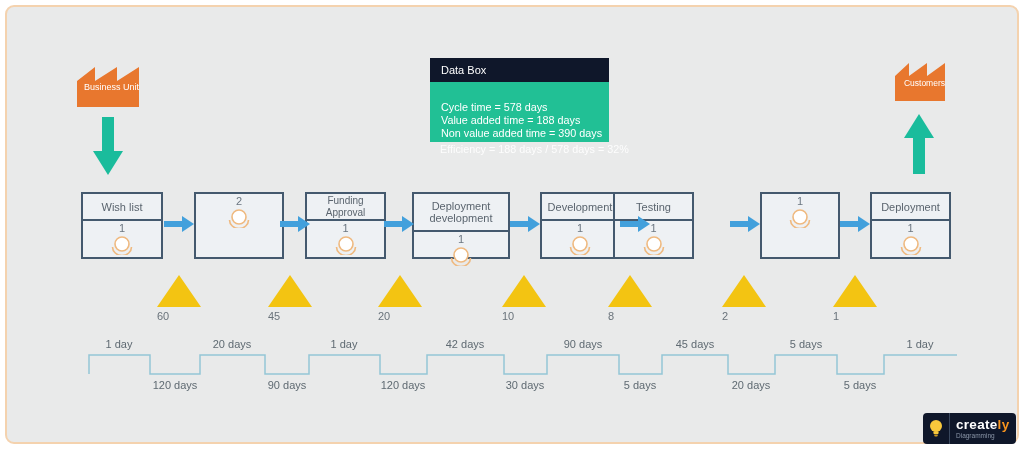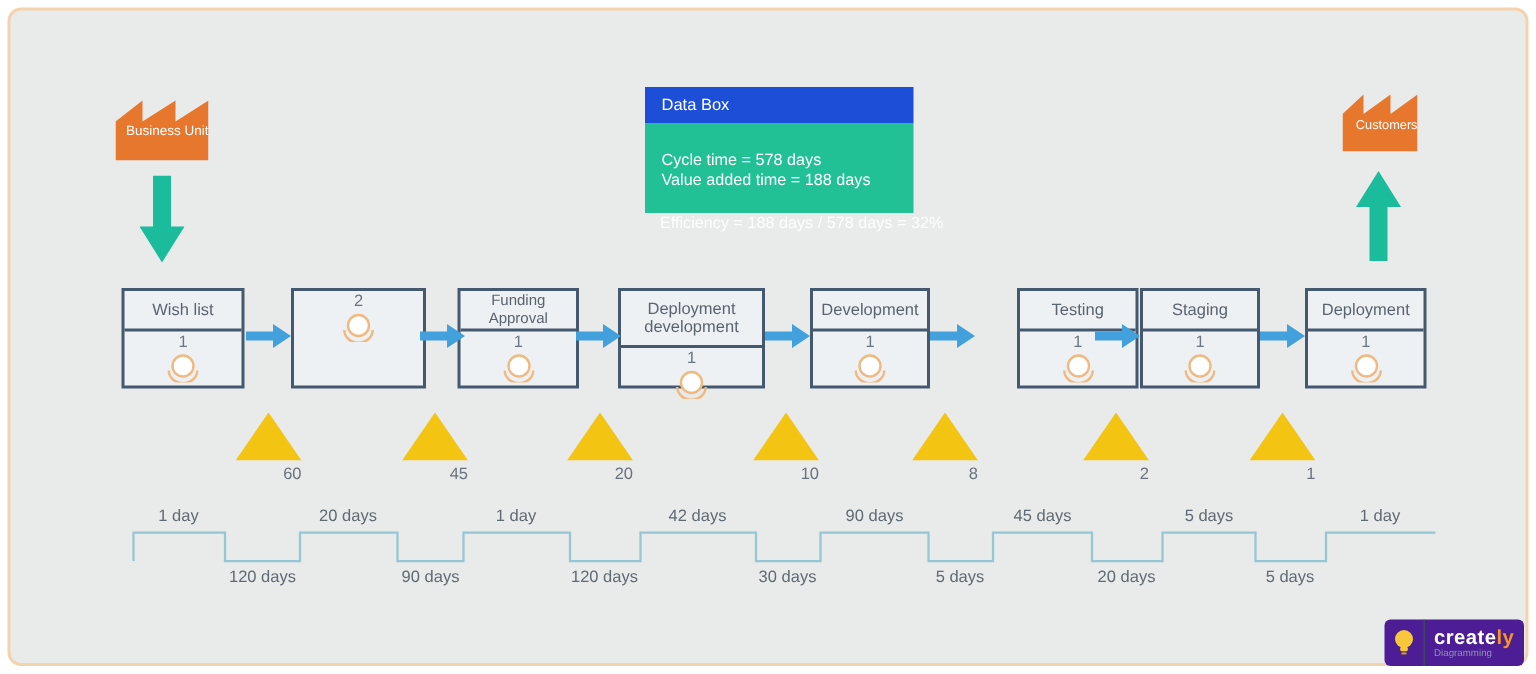--- a/index.html
+++ b/index.html
@@ -10,21 +10,21 @@
   .layer{position:absolute;left:0;top:0;width:1024px;height:449px;pointer-events:none;}
 
   
   .factory{position:absolute;}
   .factory svg{display:block;}
   .factory .flabel{position:absolute;left:0;right:0;top:22px;text-align:right;
                    color:#ffffff;font-size:9px;}
 
   
   .databox{position:absolute;left:423px;top:51px;width:179px;height:84px;}
-  .databox-header{height:24px;background:#1d4ed8;color:#ffffff;font-size:11px;
+  .databox-header{height:24px;background:#0f172a;color:#ffffff;font-size:11px;
                   display:flex;align-items:center;padding-left:11px;}
   .databox-body{height:60px;background:#21c095;color:#ffffff;font-size:10.8px;
                 line-height:12.8px;padding:19px 0 0 11px;box-sizing:border-box;}
   .databox-eff{position:absolute;left:433px;top:136px;font-size:10.8px;
                color:rgba(255,255,255,0.9);white-space:nowrap;}
 
   
   .pbox{position:absolute;top:185px;height:67px;background:#eef1f4;
         border:2px solid #44596e;box-sizing:border-box;display:flex;flex-direction:column;}
   .pbox-title{border-bottom:2px solid #44596e;display:flex;align-items:center;justify-content:center;
@@ -32,29 +32,29 @@
   .pbox.tall .pbox-title{height:36px;}
   .pbox-body{flex:1;display:flex;flex-direction:column;align-items:center;justify-content:flex-start;}
   .pbox-num{font-size:11px;color:#6b7680;line-height:13px;margin-top:1px;}
   .op-icon{display:block;margin-top:0px;}
 
   
   .push-arrow{position:absolute;top:209px;width:30px;height:16px;}
 
   
   .tri{position:absolute;top:268px;width:44px;height:32px;}
-  .tri-label{position:absolute;top:303px;font-size:11px;color:#6a737b;width:44px;text-align:right;}
+  .tri-label{position:absolute;top:303px;font-size:11px;color:#6a737b;width:44px;text-align:left;}
 
   
   .tl-label{position:absolute;font-size:11px;color:#5f6a72;transform:translateX(-50%);white-space:nowrap;}
   .tl-top{top:331px;}
   .tl-bottom{top:372px;}
 
   
-  .badge{position:absolute;left:916px;top:406px;width:93px;height:31px;background:#4c1d95;
+  .badge{position:absolute;left:916px;top:406px;width:93px;height:31px;background:#0f172a;
          border-radius:4px;display:flex;align-items:stretch;overflow:hidden;cursor:pointer;}
   .badge-bulb{width:26px;display:flex;align-items:center;justify-content:center;
               border-right:1px solid #3a485e;}
   .badge-text{flex:1;display:flex;flex-direction:column;justify-content:center;padding-left:6px;}
   .badge-name{font-size:13.5px;font-weight:bold;color:#ffffff;line-height:13px;letter-spacing:0.3px;}
   .badge-name .accent{color:#f7941e;}
   .badge-sub{font-size:6.5px;color:#8b96a8;line-height:7px;margin-top:1px;}
 </style>
 </head>
 <body>
@@ -81,20 +81,21 @@
     </svg>
     <svg class="abs" style="left:897px;top:107px" width="30" height="60" viewBox="0 0 30 60">
       <polygon points="15,0 30,24 21,24 21,60 9,60 9,24 0,24" fill="#1ABC9C"></polygon>
     </svg>
 
     <div class="databox">
       <div class="databox-header">Data Box</div>
       <div class="databox-body">
         <div>Cycle time = 578 days</div>
         <div>Value added time = 188 days</div>
+        <div>Non value added time =  390 days</div>
       </div>
     </div>
     <div class="databox-eff">Efficiency = 188 days / 578 days = 32%</div>
 
     <div class="pbox" style="left:74px;width:82px">
       <div class="pbox-title">Wish list</div>
       <div class="pbox-body">
         <div class="pbox-num">1</div>
         <svg class="op-icon" width="26" height="20" viewBox="0 0 26 20">
           <path d="M3.5 12 A 9.5 8.5 0 0 0 22.5 12" fill="none" stroke="#efb97f" stroke-width="1.6"></path>
@@ -139,33 +140,32 @@
       <div class="pbox-title">Development</div>
       <div class="pbox-body">
         <div class="pbox-num">1</div>
         <svg class="op-icon" width="26" height="20" viewBox="0 0 26 20">
           <path d="M3.5 12 A 9.5 8.5 0 0 0 22.5 12" fill="none" stroke="#efb97f" stroke-width="1.6"></path>
           <circle cx="13" cy="9" r="7" fill="#ffffff" stroke="#efb97f" stroke-width="1.6"></circle>
         </svg>
       </div>
     </div>
 
-    <div class="pbox" style="left:671px;width:81px">
+    <div class="pbox" style="left:606px;width:81px">
       <div class="pbox-title">Testing</div>
       <div class="pbox-body">
         <div class="pbox-num">1</div>
         <svg class="op-icon" width="26" height="20" viewBox="0 0 26 20">
           <path d="M3.5 12 A 9.5 8.5 0 0 0 22.5 12" fill="none" stroke="#efb97f" stroke-width="1.6"></path>
           <circle cx="13" cy="9" r="7" fill="#ffffff" stroke="#efb97f" stroke-width="1.6"></circle>
         </svg>
       </div>
     </div>
 
     <div class="pbox" style="left:753px;width:80px">
-      <div class="pbox-title">Staging</div>
       <div class="pbox-body">
         <div class="pbox-num">1</div>
         <svg class="op-icon" width="26" height="20" viewBox="0 0 26 20">
           <path d="M3.5 12 A 9.5 8.5 0 0 0 22.5 12" fill="none" stroke="#efb97f" stroke-width="1.6"></path>
           <circle cx="13" cy="9" r="7" fill="#ffffff" stroke="#efb97f" stroke-width="1.6"></circle>
         </svg>
       </div>
     </div>
 
     <div class="pbox" style="left:863px;width:81px">

